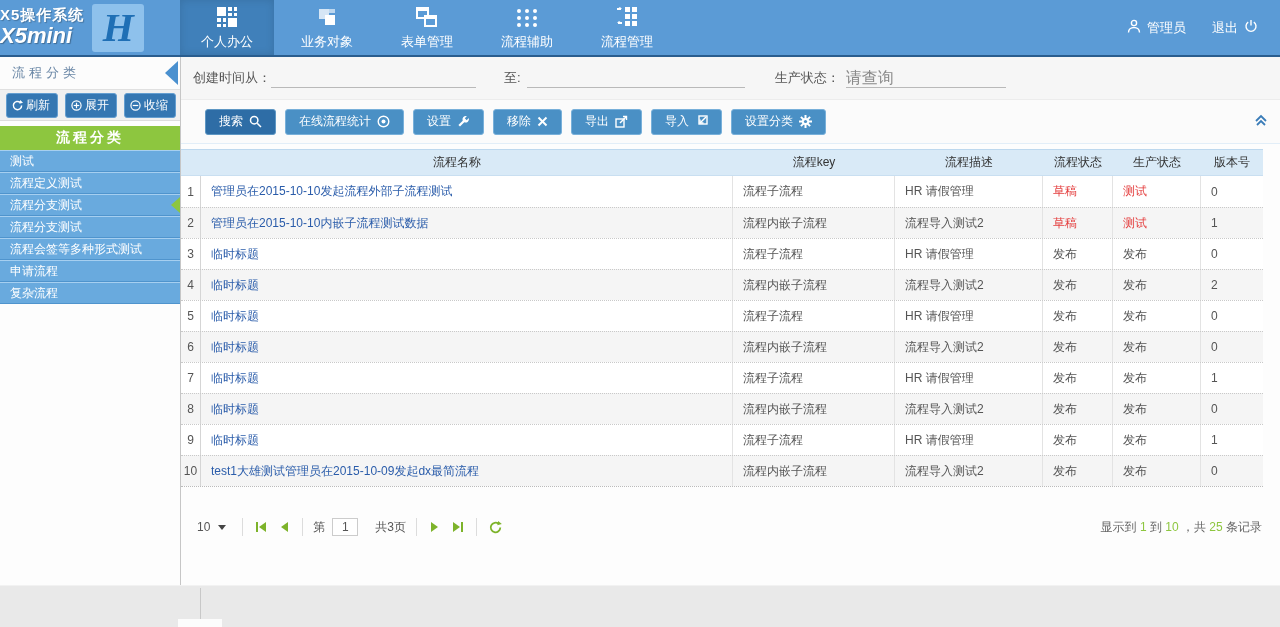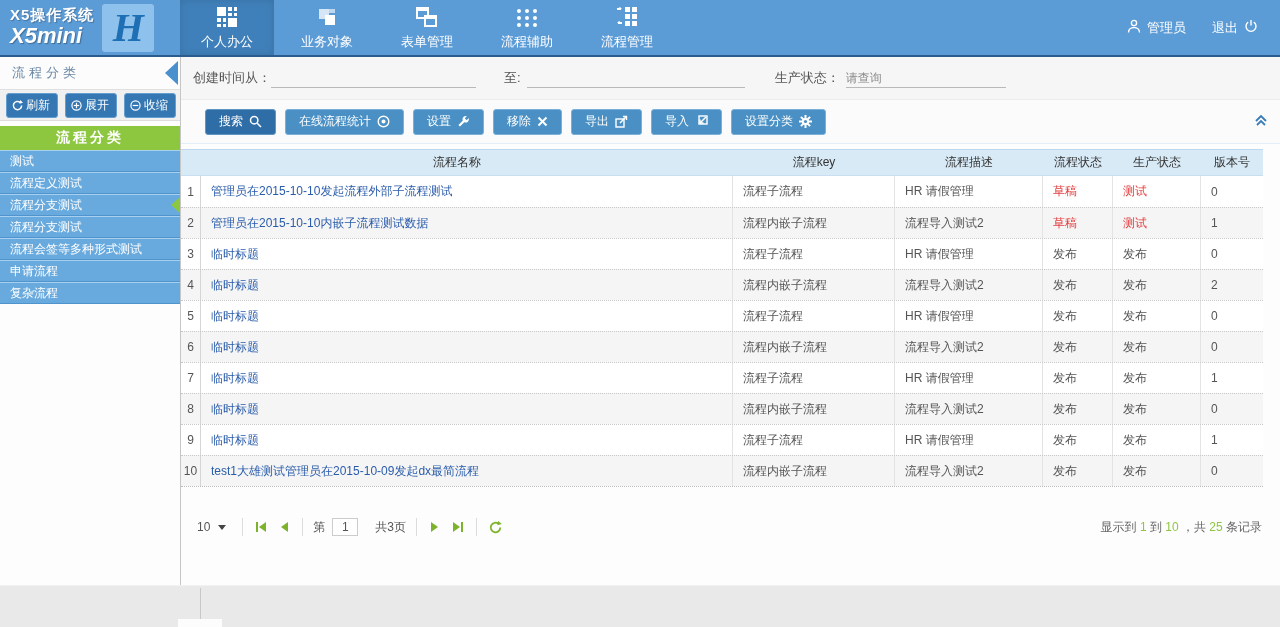--- a/index.html
+++ b/index.html
@@ -3,21 +3,21 @@
 <meta charset="utf-8">
 <style>
   * { margin:0; padding:0; box-sizing:border-box; }
   html,body { background:#d9d9d9; }
   body { font-family:"Liberation Sans","DejaVu Sans",sans-serif; }
   .page { position:relative; width:1280px; height:627px; background:#ffffff; overflow:hidden; }
 
   
   .header { position:absolute; left:0; top:0; width:1280px; height:55px; background:#5b9bd6; display:flex; align-items:stretch; }
   .dark-line { position:absolute; left:0; top:55px; width:1280px; height:2px; background:#2a5d8e; }
-  .logo-area { width:180px; display:flex; align-items:center; padding-left:10px; }
+  .logo-area { width:180px; display:flex; align-items:center; }
   .titles { color:#fff; line-height:1.15; }
   .title1 { font-size:15px; font-weight:bold; letter-spacing:1px; text-shadow:1px 1px 1px rgba(0,0,0,.25); }
   .title2 { font-size:22px; font-weight:bold; font-style:italic; text-shadow:1px 1px 1px rgba(0,0,0,.3); }
   .logo-h { width:52px; height:48px; margin-left:8px; background:#8ec1ec; border-radius:3px; display:flex; align-items:center; justify-content:center;
             color:#1f6fb5; font-size:40px; font-weight:bold; font-style:italic; font-family:"Liberation Serif","DejaVu Serif",serif; }
   .nav-tabs { display:flex; }
   .tab { width:94px; margin-right:6px; display:flex; flex-direction:column; align-items:center; justify-content:center; gap:5px; color:#fff; font-size:13px; cursor:pointer; }
   .tab.active { background:#4080ba; box-shadow:inset 0 0 8px rgba(0,0,0,.12); }
   .tab .ticon { height:24px; display:flex; align-items:flex-end; }
   .user-area { margin-left:auto; display:flex; align-items:center; gap:6px; color:#fff; font-size:13px; padding-right:22px; }
@@ -40,21 +40,21 @@
   
   .main { position:absolute; left:180px; top:57px; width:1100px; height:528px; background:#fdfdfd; border-left:1px solid #c6c6c6; }
 
   .search-row1 { height:34px; display:flex; align-items:center; padding-left:10px; border-bottom:1px solid #e8e8e8; background:#fff; }
   .pill { display:inline-flex; align-items:stretch; height:26px; border:1px solid #7fae2a; border-radius:5px; overflow:hidden; margin-right:36px; background:#fff; }
   .pill-label { background:#8cbf2f; color:#fff; font-size:12px; display:flex; align-items:center; padding:0 8px; white-space:nowrap; }
   .pill input { border:none; outline:none; font-size:12px; padding:0 6px; background:#fff; }
   .pill .picker { width:30px; border-left:1px dotted #9db96a; background:#fff; color:#666; font-size:13px; display:flex; align-items:center; justify-content:center; cursor:pointer; letter-spacing:1px; }
 
   .search-row2 { height:43px; display:flex; align-items:center; padding-left:12px; background:#f6f6f6; border-bottom:1px solid #ececec; font-size:13px; color:#555; }
-  .u-input { border:none; outline:none; background:transparent; border-bottom:1px solid #b9b9b9; height:20px; font-size:12px; color:#1d4ed8; }
+  .u-input { border:none; outline:none; background:transparent; border-bottom:1px solid #b9b9b9; height:20px; font-size:16px; color:#1d4ed8; }
   .u-input::placeholder { color:#8a8a8a; }
   .lbl { white-space:nowrap; }
 
   .toolbar { position:relative; height:44px; display:flex; align-items:center; gap:9px; padding-left:24px; background:#fbfbfb; border-bottom:1px solid #e2eef8; }
   .tbtn { height:26px; background:#4a90c5; border:1px solid #78b0da; border-radius:3px; color:#fff; font-size:12px; padding:0 13px; display:inline-flex; align-items:center; gap:6px; cursor:pointer; white-space:nowrap; }
   .tbtn.dark { background:#2e6da6; border-color:#5e97c4; }
   .tbtn svg { display:block; }
   .panel-collapse { position:absolute; right:12px; top:13px; cursor:pointer; }
 
   .grid { margin:5px 17px 0 0; border-bottom:1px dotted #bbb; }

